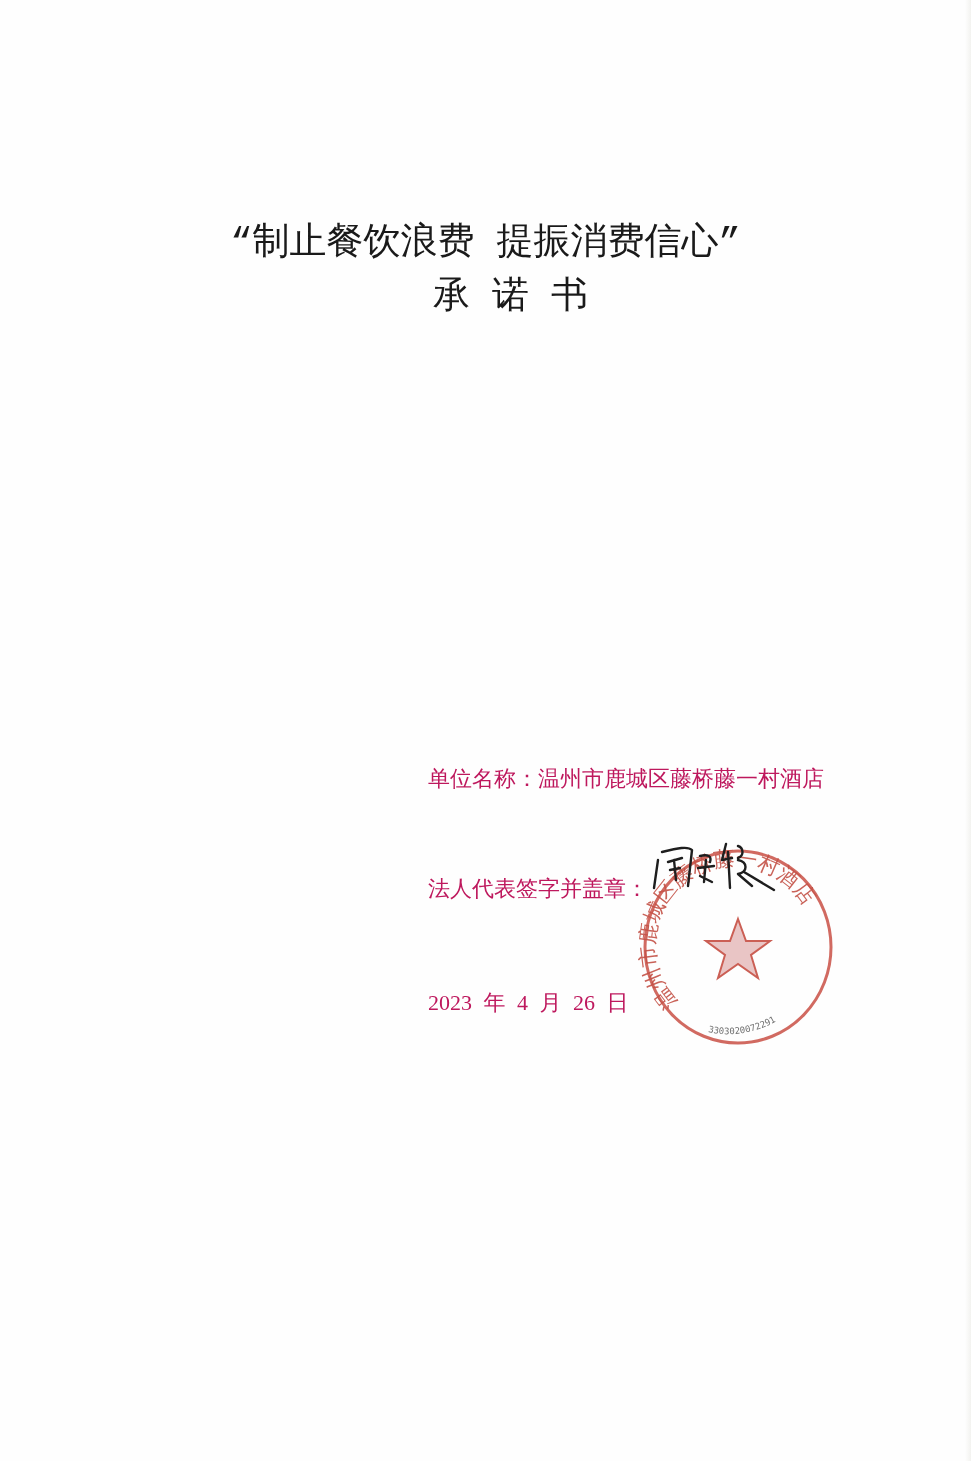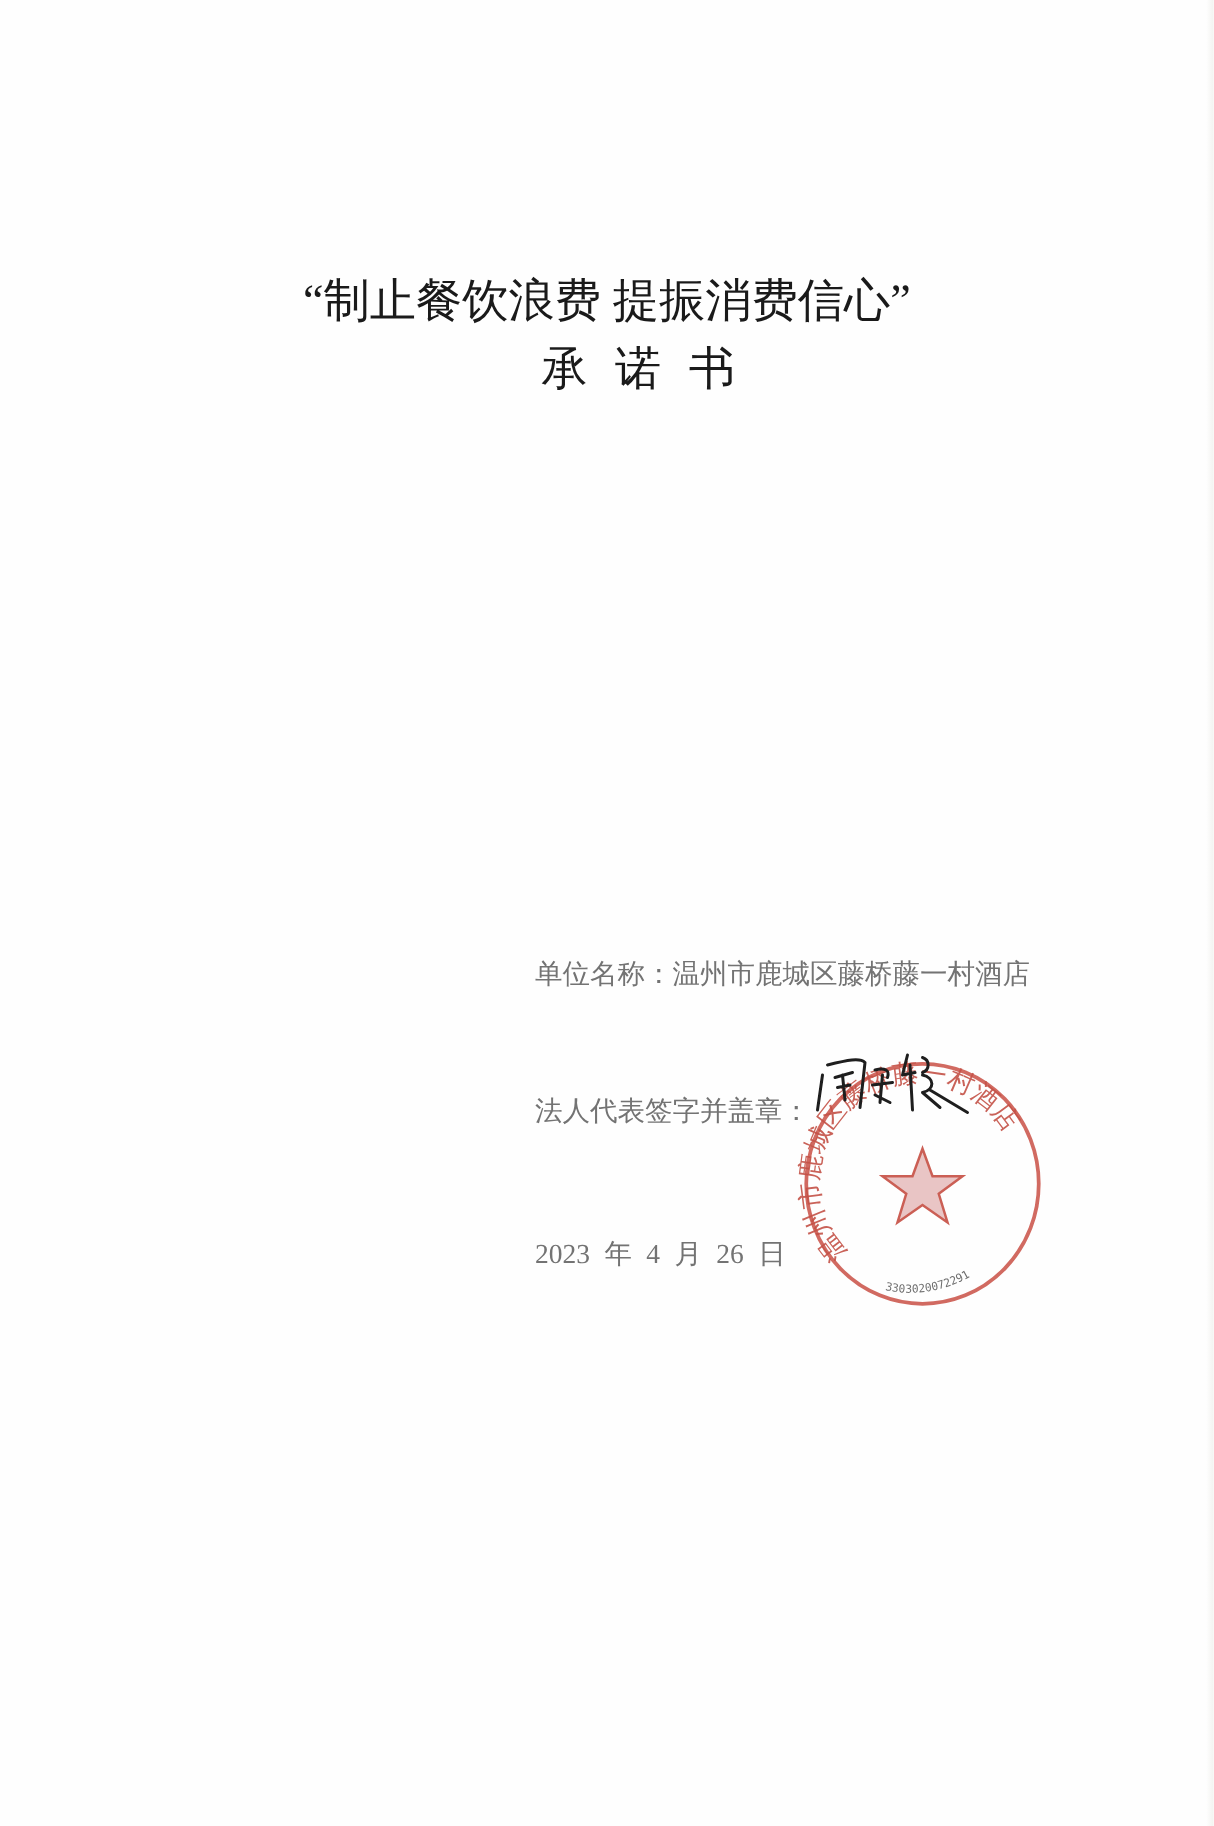--- a/index.html
+++ b/index.html
@@ -5,31 +5,31 @@
     html, body { margin: 0; padding: 0; }
     body {
       width: 971px; height: 1461px; background: #ffffff;
       position: relative; overflow: hidden;
       font-family: "DejaVu Serif", "Liberation Serif", serif;
       color: #1c1c1c;
     }
     .page { position: absolute; left: 0; top: 0; width: 971px; height: 1461px; background: #fefefe; }
     .title-line {
       position: absolute; left: 0; width: 971px; text-align: center;
-      font-family: Liberation Serif, serif;
+      font-family: Liberation Mono, monospace;
       font-size: 37px; color: #1a1a1a; letter-spacing: 0px;
     }
     .title1 { top: 216px; }
     .title2 { top: 270px; letter-spacing: 22px; padding-left: 16px; box-sizing: border-box; margin-left: 28px; }
     .body-text {
       position: absolute; left: 148px; width: 710px;
       font-size: 22px; line-height: 53px; color: #1c1c1c;
       text-indent: 44px; top: 427px; text-align: justify;
     }
-    .line { position: absolute; font-size: 22px; color: #737373; white-space: nowrap; }
+    .line { position: absolute; font-size: 22px; color: #be185d; white-space: nowrap; }
     .org-line { left: 428px; top: 764px; }
     .sign-line { left: 428px; top: 874px; }
     .date-line { left: 428px; top: 988px; word-spacing: 6px; font-family: Liberation Serif, serif; }
     .stamp { position: absolute; left: 638px; top: 837px; width: 195px; height: 210px; }
     .signature { position: absolute; left: 648px; top: 838px; width: 130px; height: 60px; }
     .edge-shadow { position: absolute; top: 0; right: 0; width: 6px; height: 1461px;
       background: linear-gradient(to right, rgba(255,255,255,0), rgba(235,235,230,0.6)); }
   </style>
 </head>
 <body>

